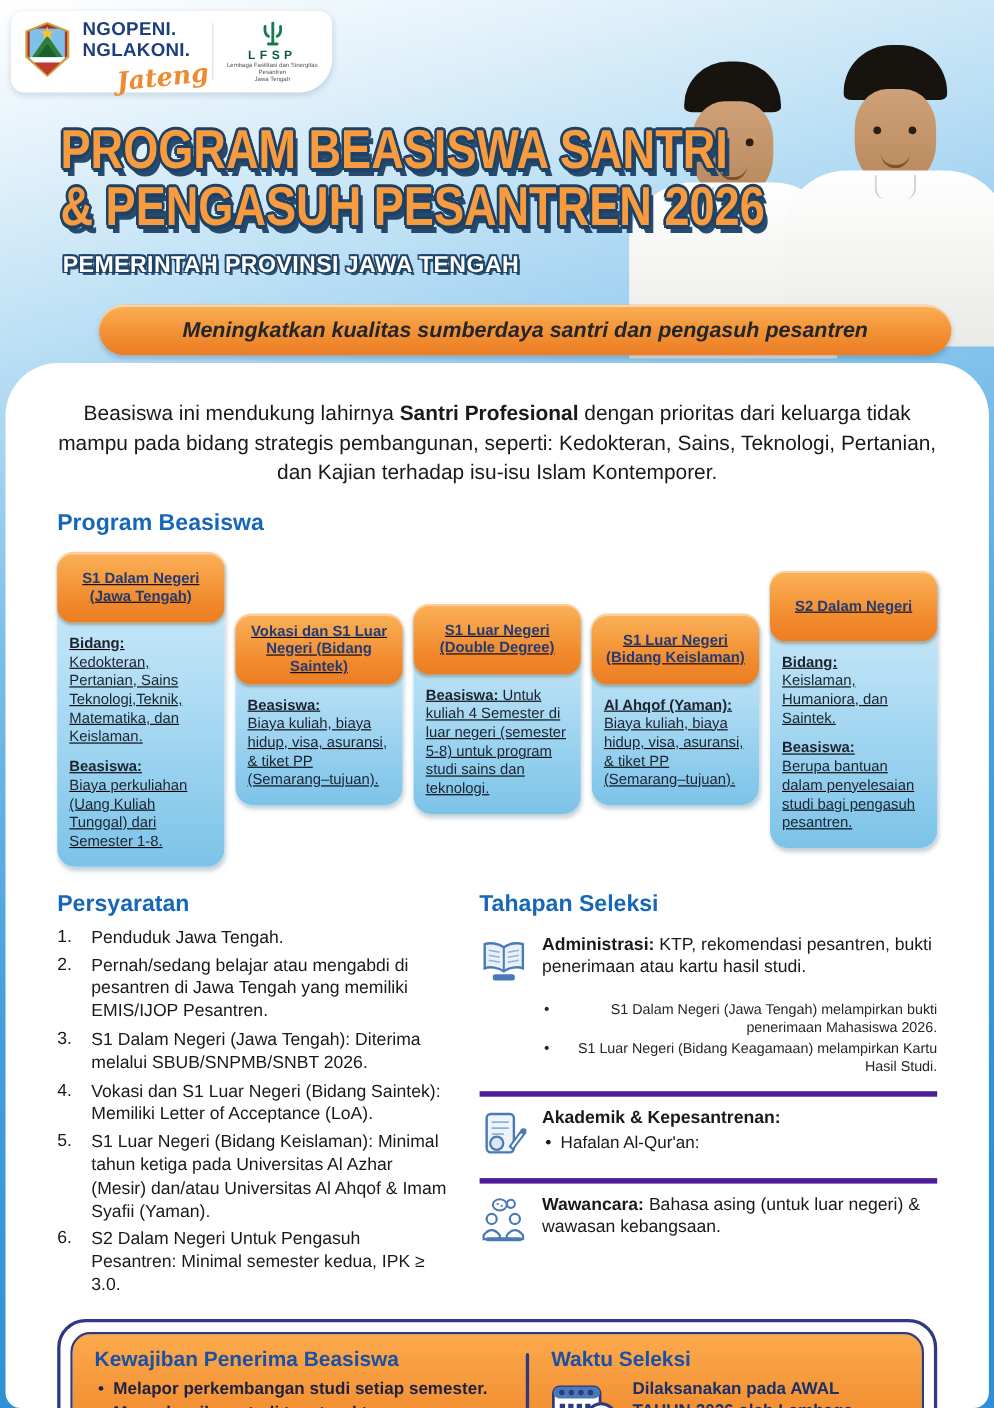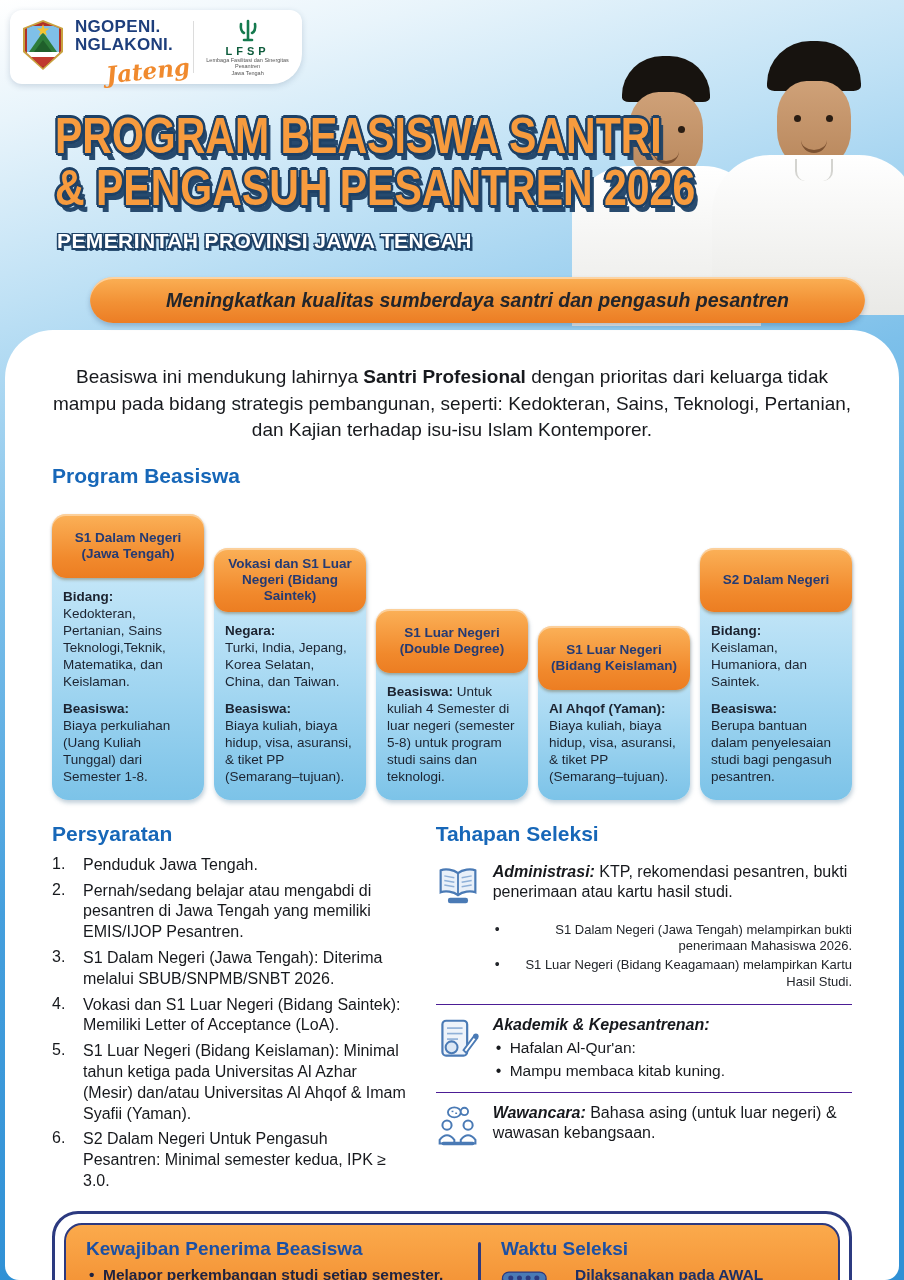--- a/index.html
+++ b/index.html
@@ -77,21 +77,21 @@
   .panel {
     position:absolute; left:5px; right:5px; top:330px; bottom:0; z-index:2;
     background:#fff; border-radius:48px 48px 14px 14px;
     padding:20px 47px 0 47px; overflow:hidden;
   }
   .intro { margin-top:14px; text-align:center; font-size:19px; line-height:1.4; color:#17191d; }
   .h2 { color:#1767b8; font-weight:800; font-size:21px; }
   .programs-h { margin-top:20px; }
 
   
-  .cards { display:flex; gap:10px; margin-top:26px; align-items:flex-end; }
+  .cards { display:flex; gap:10px; margin-top:14px; align-items:center;text-decoration:underline; }
   .card { flex:1 1 0; border-radius:16px;
     background:linear-gradient(180deg,#d6eefb 0%,#aadaf3 50%,#7cc3e8 100%);
     box-shadow:1px 3px 4px rgba(80,120,150,.35); }
   .card-head {
     min-height:64px; border-radius:14px; padding:6px 6px;
     background:linear-gradient(180deg,#fbb158 0%,#f1892c 70%,#ec7d22 100%);
     box-shadow:0 2px 3px rgba(90,60,10,.35), inset 0 2px 0 rgba(255,255,255,.4);
     display:flex; align-items:center; justify-content:center; text-align:center;
     font-weight:800; font-size:13.5px; line-height:1.2; color:#243a73;
   }
@@ -105,24 +105,24 @@
   .twocol { display:flex; margin-top:22px; gap:29px; }
   .col-left { width:46%; }
   .col-right { width:54%; }
   .req-list { margin-top:9px; }
   .req { display:flex; margin-bottom:5px; }
   .req-num { width:31px; flex-shrink:0; font-size:16px; color:#17191d; }
   .req-txt { font-size:16px; line-height:1.3; color:#17191d; }
 
   .steps { margin-top:6px; }
   .step { display:flex; gap:11px; padding:10px 0 11px; }
-  .step + .step { border-top:1px solid #4c1d95; }
+  .step + .step { border-top:5px solid #4c1d95; }
   .step-icon { width:46px; flex-shrink:0; padding-top:2px; }
   .step-line { font-size:16px; line-height:1.25; color:#17191d; }
-  .step-line .b { font-weight:800;font-style:italic; }
+  .step-line .b { font-weight:800; }
   .sub-bullets { margin-top:20px;text-align:right; }
   .sub-b { position:relative; padding-left:15px; font-size:13px; line-height:1.25; color:#23262b; margin-bottom:3px; }
   .sub-b::before { content:"•"; position:absolute; left:2px; top:-1px; font-size:14px; }
   .big-b { position:relative; padding-left:17px; font-size:15.5px; line-height:1.3; color:#17191d; margin-top:3px; }
   .big-b::before { content:"•"; position:absolute; left:3px; top:0; font-size:16px; }
   .numbered { margin:2px 0 2px 18px; }
   .numline { font-size:13px; line-height:1.3; color:#23262b; }
 
   
   .bottom-wrap {
@@ -220,21 +220,20 @@
       <div class="card">
         <div class="card-head">S1 Dalam Negeri (Jawa Tengah)</div>
         <div class="card-body">
           <div class="card-sec"><span class="lbl">Bidang:</span><span>Kedokteran, Pertanian, Sains Teknologi,Teknik, Matematika, dan Keislaman.</span></div>
           <div class="card-sec"><span class="lbl">Beasiswa:</span><span>Biaya perkuliahan (Uang Kuliah Tunggal) dari Semester 1-8.</span></div>
         </div>
       </div>
       <div class="card">
         <div class="card-head">Vokasi dan S1 Luar Negeri (Bidang Saintek)</div>
         <div class="card-body">
-          <div class="card-sec"><span class="lbl">Negara:</span><span>Turki, India, Jepang, Korea Selatan, China, dan Taiwan.</span></div>
           <div class="card-sec"><span class="lbl">Beasiswa:</span><span>Biaya kuliah, biaya hidup, visa, asuransi, &amp; tiket PP (Semarang–tujuan).</span></div>
         </div>
       </div>
       <div class="card">
         <div class="card-head">S1 Luar Negeri (Double Degree)</div>
         <div class="card-body">
           <div class="card-sec inline"><span class="lbl">Beasiswa:</span> <span>Untuk kuliah 4 Semester di luar negeri (semester 5-8) untuk program studi sains dan teknologi.</span></div>
         </div>
       </div>
       <div class="card">
@@ -323,21 +322,20 @@
                     <line x1="12" y1="24" x2="24" y2="24"></line>
                   </g>
                 <circle cx="17" cy="33" r="6.5" fill="#dbe7f5" stroke="#4a7ab5" stroke-width="2.2"></circle>
                 <path d="M30 36 L42 20 L45 23 L33 39 Z" fill="#fff" stroke="#4a7ab5" stroke-width="2"></path>
                 <circle cx="43.5" cy="21" r="3" fill="#4a7ab5"></circle>
               </svg>
             </div>
             <div>
               <div class="step-line"><span class="b">Akademik &amp; Kepesantrenan:</span></div>
               <div class="big-b">Hafalan Al-Qur'an:</div>
-              <div class="big-b">Mampu membaca kitab kuning.</div>
             </div>
           </div>
 
           <div class="step">
             <div class="step-icon">
               <svg width="44" height="44" viewBox="0 0 48 48">
                 <ellipse cx="20" cy="8" rx="7" ry="5.5" fill="#fff" stroke="#4a7ab5" stroke-width="2"></ellipse>
                 <circle cx="31" cy="7" r="4" fill="#fff" stroke="#4a7ab5" stroke-width="2"></circle>
                 <line x1="17" y1="7" x2="19" y2="7" stroke="#4a7ab5" stroke-width="1.6"></line>
                   <line x1="21" y1="9" x2="23" y2="9" stroke="#4a7ab5" stroke-width="1.6"></line>

